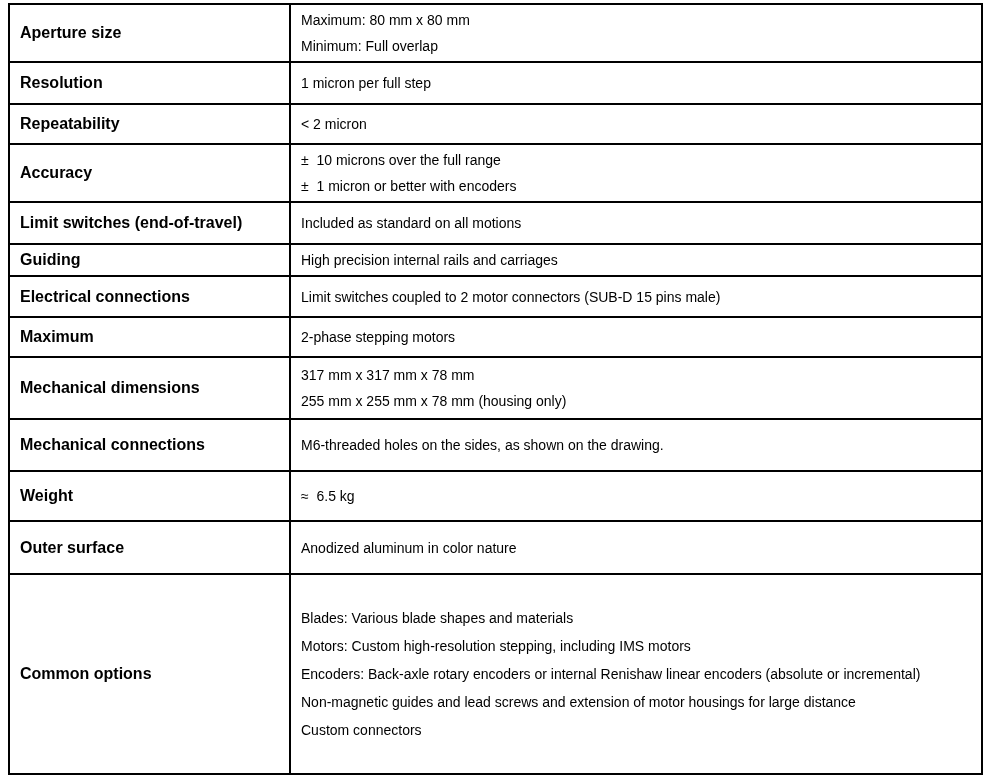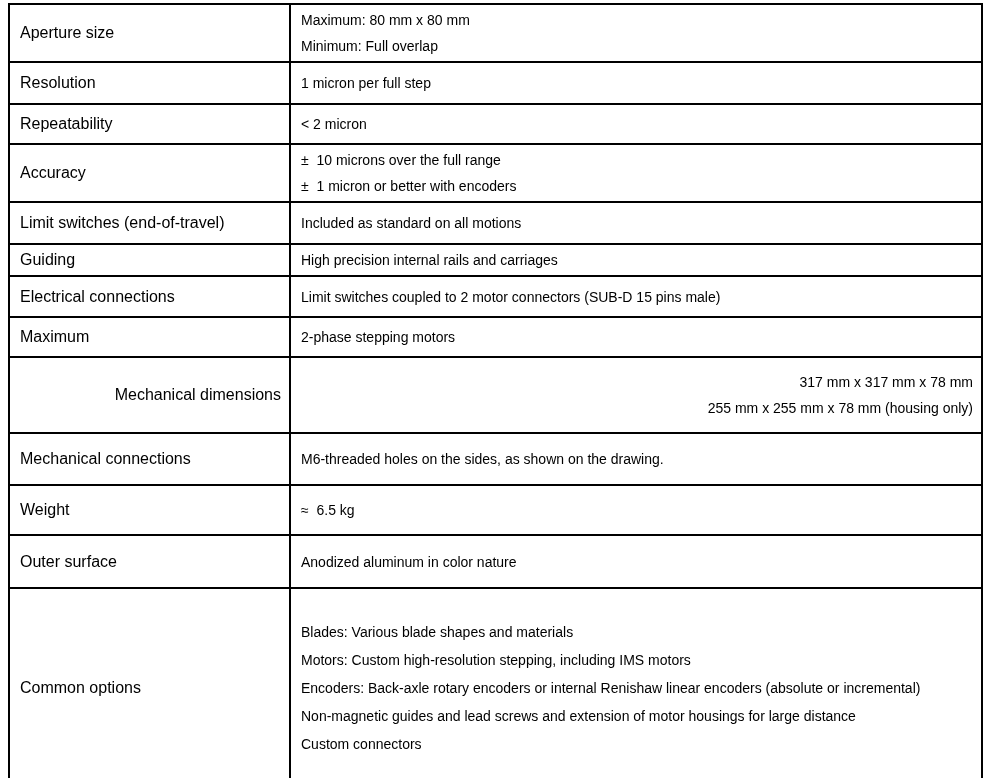--- a/index.html
+++ b/index.html
@@ -25,21 +25,21 @@
     table-layout: fixed;
   }
   table.spec-table td {
     border: 2px solid #000000;
     vertical-align: middle;
     padding: 2px 8px 2px 10px;
     box-sizing: border-box;
   }
   td.label-cell {
     width: 281px;
-    font-weight: normal;
+    font-weight: bold;
     font-size: 16px;
     white-space: nowrap;
   }
   td.value-cell {
     font-size: 14px;
   }
   .value-cell .line {
     line-height: 26px;
     white-space: pre-wrap;
   }
@@ -98,21 +98,21 @@
         <td class="value-cell">
           <div class="line">Limit switches coupled to 2 motor connectors (SUB-D 15 pins male)</div>
         </td>
       </tr>
       <tr style="height:40px;">
         <td class="label-cell">Maximum</td>
         <td class="value-cell">
           <div class="line">2-phase stepping motors</div>
         </td>
       </tr>
-      <tr style="height:76px;text-align:right;">
+      <tr style="height:62px;">
         <td class="label-cell">Mechanical dimensions</td>
         <td class="value-cell">
           <div class="line">317 mm x 317 mm x 78 mm</div>
           <div class="line">255 mm x 255 mm x 78 mm (housing only)</div>
         </td>
       </tr>
       <tr style="height:52px;padding-left:9px;">
         <td class="label-cell">Mechanical connections</td>
         <td class="value-cell">
           <div class="line">M6-threaded holes on the sides, as shown on the drawing.</div>

